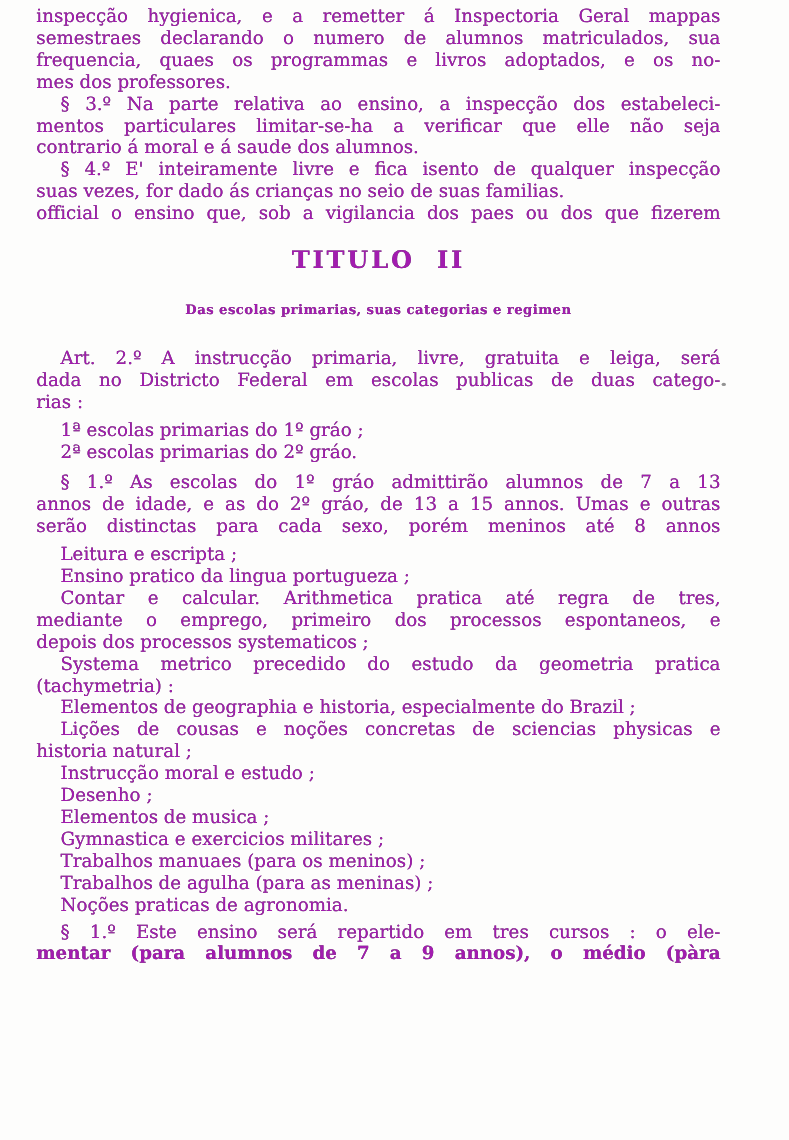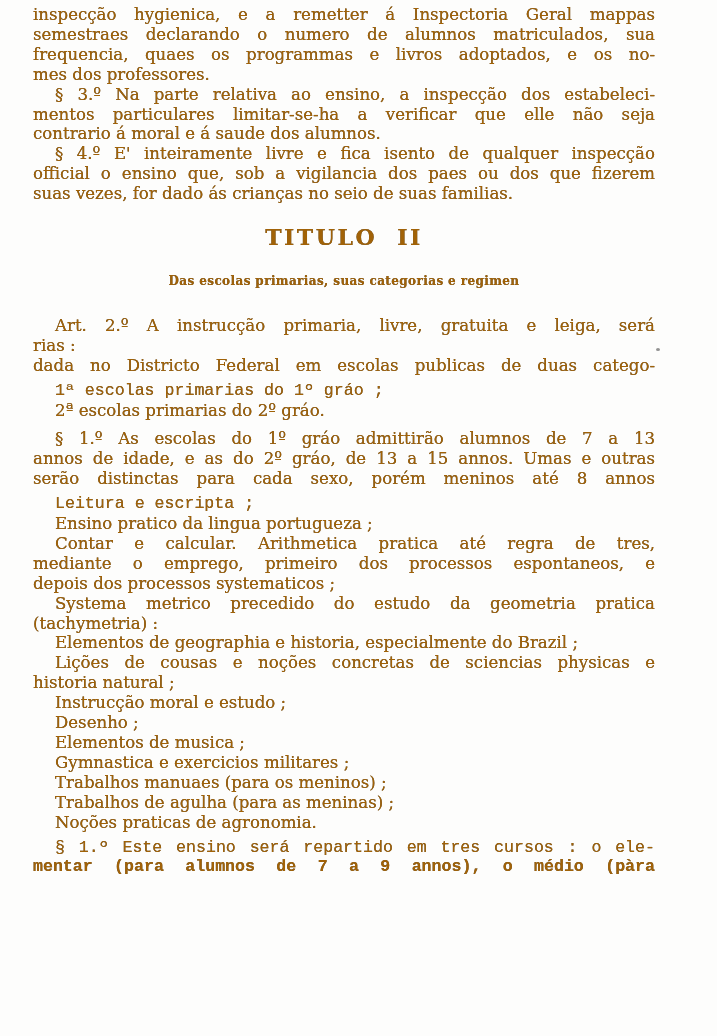--- a/index.html
+++ b/index.html
@@ -4,21 +4,21 @@
 <style>
   html,body{margin:0;padding:0;background:#ffffff;}
   .page{
     position:relative;
     width:717px;height:1036px;
     box-sizing:border-box;
     padding:5px 62px 0 33px;
     background:#fdfdfc;
     overflow:hidden;
     font-family:"DejaVu Serif","Liberation Serif",serif;
-    color:#a16207;
+    color:#a21caf;
     text-shadow:0 0 .4px rgba(25,25,25,.75);
   }
   .block{margin:0;}
   .line{
     font-size:16.6px;
     line-height:19.9px;
     text-align:justify;
     text-align-last:justify;
     white-space:nowrap;
   }
@@ -35,21 +35,21 @@
   }
   .subheading{
     text-align:center;
     font-weight:bold;
     font-size:12px;
     line-height:19.9px;
     letter-spacing:.4px;
   }
   .sp-lg{margin-top:24px;}
   .sp-md{margin-top:9px;}
-  .sp-sm{margin-top:5px;font-family:Liberation Mono, monospace;}
+  .sp-sm{margin-top:5px;}
   .b{font-weight:bold;}
   .ink-speck{
     position:absolute;left:656px;top:348px;
     width:4px;height:3px;background:rgba(60,60,60,.55);
     border-radius:50%;
   }
 </style>
 </head>
 <body>
 
@@ -61,29 +61,29 @@
         <div class="line">frequencia, quaes os programmas e livros adoptados, e os no-</div>
         <div class="line last">mes dos professores.</div>
       </div>
       <div class="block para indent">
         <div class="line">§ 3.º Na parte relativa ao ensino, a inspecção dos estabeleci-</div>
         <div class="line">mentos particulares limitar-se-ha a verificar que elle não seja</div>
         <div class="line last">contrario á moral e á saude dos alumnos.</div>
       </div>
       <div class="block para indent">
         <div class="line">§ 4.º E' inteiramente livre e fica isento de qualquer inspecção</div>
+        <div class="line last">suas vezes, for dado ás crianças no seio de suas familias.</div>
         <div class="line">official o ensino que, sob a vigilancia dos paes ou dos que fizerem</div>
-        <div class="line last">suas vezes, for dado ás crianças no seio de suas familias.</div>
       </div>
       <div class="block heading sp-lg">TITULO II</div>
       <div class="block subheading sp-lg">Das escolas primarias, suas categorias e regimen</div>
       <div class="block para indent sp-lg">
         <div class="line">Art. 2.º A instrucção primaria, livre, gratuita e leiga, será</div>
+        <div class="line">dada no Districto Federal em escolas publicas de duas catego-</div>
         <div class="line last">rias :</div>
-        <div class="line">dada no Districto Federal em escolas publicas de duas catego-</div>
       </div>
       <div class="block item sp-sm">
         <div class="line last">1ª escolas primarias do 1º gráo ;</div>
       </div>
       <div class="block item">
         <div class="line last">2ª escolas primarias do 2º gráo.</div>
       </div>
       <div class="block para indent sp-md">
         <div class="line">§ 1.º As escolas do 1º gráo admittirão alumnos de 7 a 13</div>
         <div class="line">annos de idade, e as do 2º gráo, de 13 a 15 annos. Umas e outras</div>

